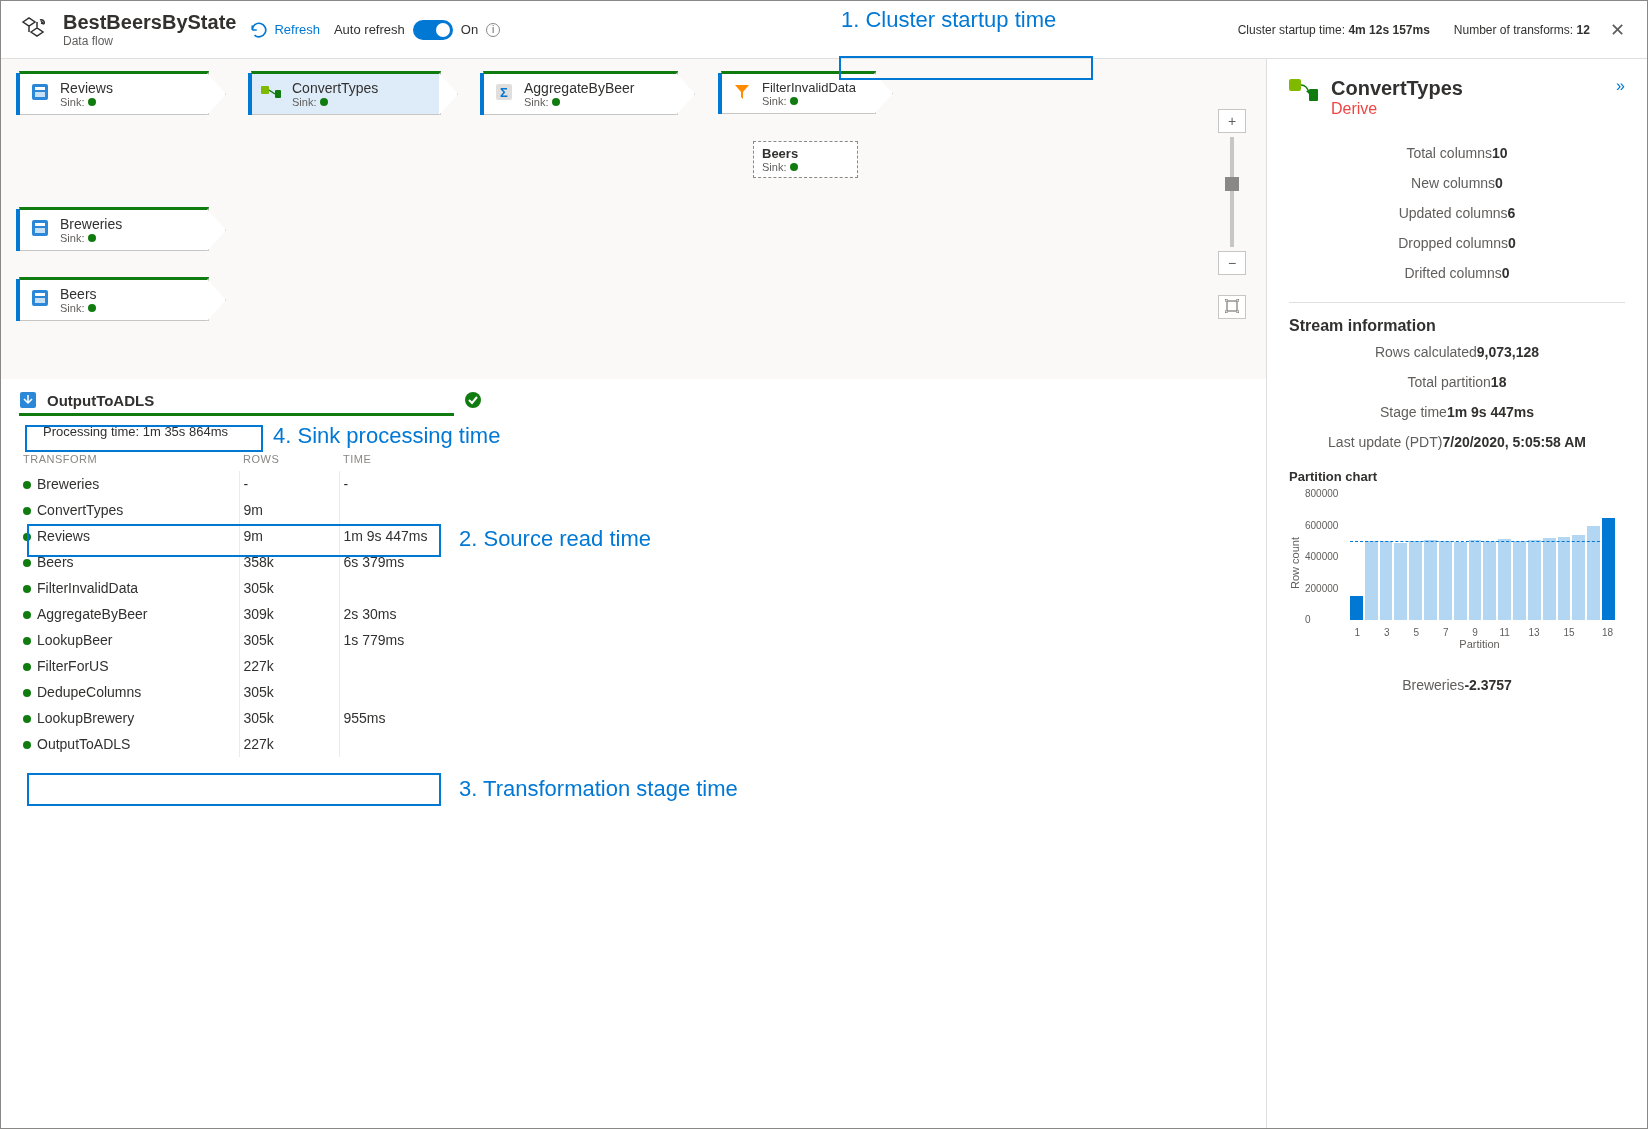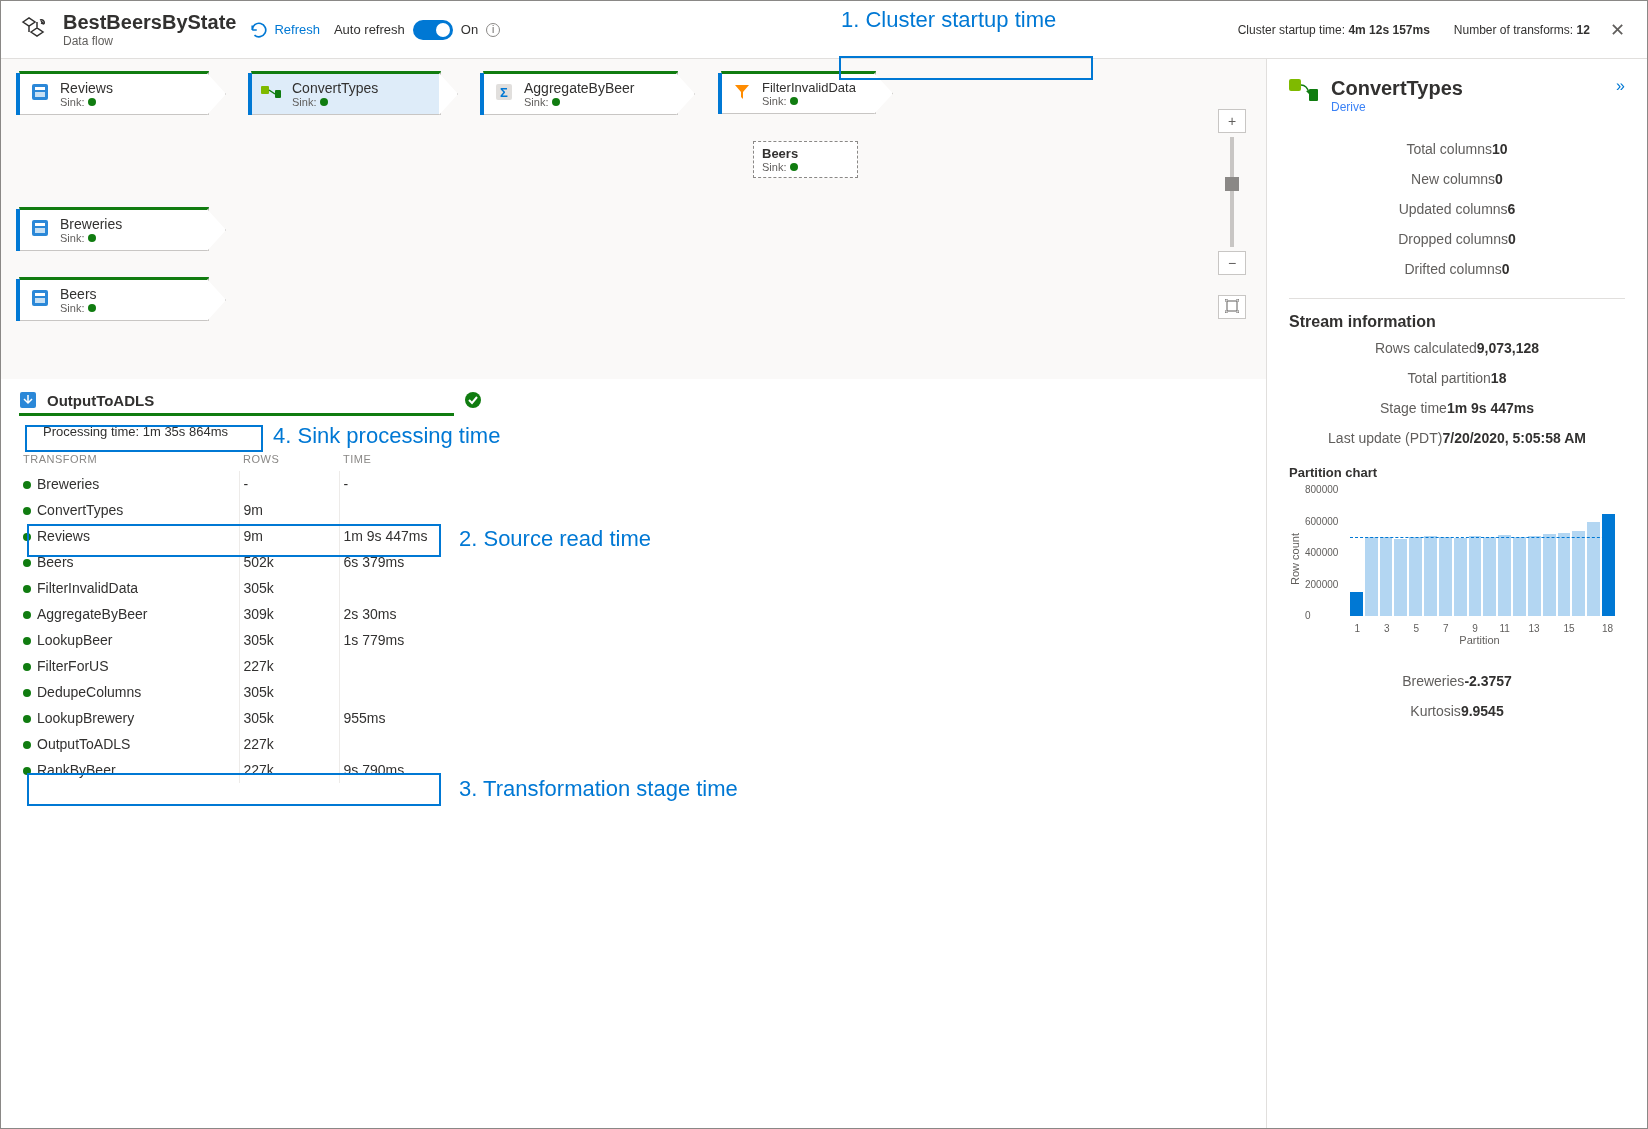--- a/index.html
+++ b/index.html
@@ -61,21 +61,21 @@
 .ptime b { font-weight: 400; padding-left: 24px; }
 .tbl { width: 440px; border-collapse: collapse; }
 .tbl th { text-align: left; font-size: 11px; color: #8a8886; font-weight: 400; letter-spacing: 0.5px; padding: 6px 4px; text-transform: uppercase; }
 .tbl td { padding: 5px 4px; font-size: 14px; color: #323130; border-right: 1px solid #edebe9; }
 .tbl td:last-child { border-right: none; }
 .tbl .tdot { display: inline-block; width: 8px; height: 8px; background: #107c10; border-radius: 50%; margin-right: 6px; }
 
 
 .right .rp-hdr { display: flex; align-items: flex-start; gap: 12px; margin-bottom: 20px; }
 .right .rp-hdr .rp-ttl { font-size: 20px; font-weight: 700; }
-.right .rp-hdr .rp-sub { font-size: 12px; color: #3b82f6; }
+.right .rp-hdr .rp-sub { font-size: 16px; color: #ef4444; }
 .right .rp-hdr .rp-exp { margin-left: auto; color: #0078d4; font-size: 16px; cursor: pointer; }
 .kv { display: flex; justify-content: center; padding: 7px 0; font-size: 14px; }
 .kv .k { color: #605e5c; }
 .kv .v { font-weight: 600; }
 .sep { border: none; border-top: 1px solid #e1dfdd; margin: 14px 0; }
 .sec-ttl { font-size: 16px; font-weight: 700; margin-bottom: 2px; }
 .chart-ttl { font-size: 13px; font-weight: 700; margin: 12px 0 4px; }
 .chart-wrap { display: flex; gap: 4px; }
 .chart-ylabel { writing-mode: vertical-rl; transform: rotate(180deg); font-size: 11px; color: #605e5c; text-align: center; }
 .chart { width: 310px; height: 150px; position: relative; }
@@ -295,21 +295,21 @@
                 <td>9m</td>
                 <td></td>
               </tr>
               <tr>
                 <td><span class="tdot"></span>Reviews</td>
                 <td>9m</td>
                 <td>1m 9s 447ms</td>
               </tr>
               <tr>
                 <td><span class="tdot"></span>Beers</td>
-                <td>502k</td>
+                <td>358k</td>
                 <td>6s 379ms</td>
               </tr>
               <tr>
                 <td><span class="tdot"></span>FilterInvalidData</td>
                 <td>305k</td>
                 <td></td>
               </tr>
               <tr>
                 <td><span class="tdot"></span>AggregateByBeer</td>
                 <td>309k</td>
@@ -332,25 +332,20 @@
               </tr>
               <tr>
                 <td><span class="tdot"></span>LookupBrewery</td>
                 <td>305k</td>
                 <td>955ms</td>
               </tr>
               <tr>
                 <td><span class="tdot"></span>OutputToADLS</td>
                 <td>227k</td>
                 <td></td>
-              </tr>
-              <tr>
-                <td><span class="tdot"></span>RankByBeer</td>
-                <td>227k</td>
-                <td>9s 790ms</td>
               </tr>
             </tbody>
       </table>
     </div>
   </div>
 
   <div class="right">
     <div class="rp-hdr">
       <svg width="30" height="26">
             <rect x="0" y="2" width="12" height="12" rx="2" fill="#7fba00"></rect>
@@ -447,20 +442,16 @@
             <div class="xtick" style="left: 302.639px;">18</div>
           </div>
     </div>
     <div class="chart-xlabel">Partition</div>
 
     <div style="height:20px;"></div>
     <div class="kv">
           <span class="k">Breweries</span>
           <span class="v">-2.3757</span>
         </div>
-    <div class="kv">
-          <span class="k">Kurtosis</span>
-          <span class="v">9.9545</span>
-        </div>
   </div>
 </div>
 
 </div>
 
 </body></html>

